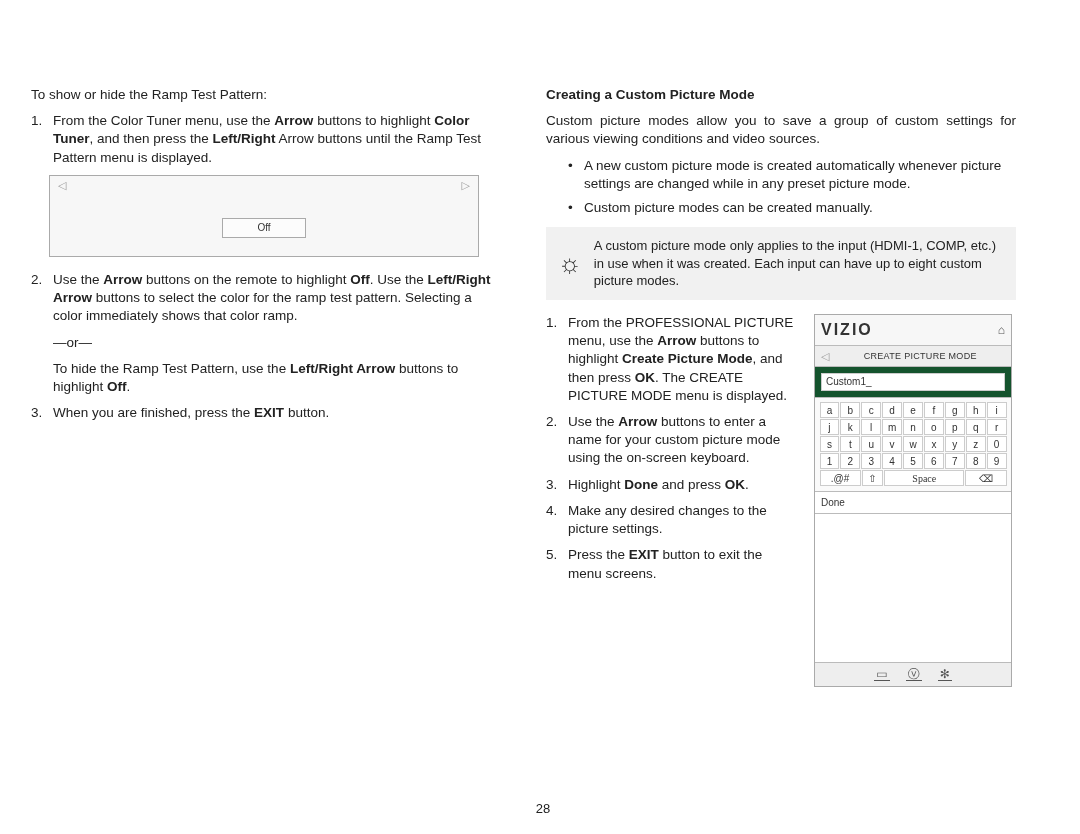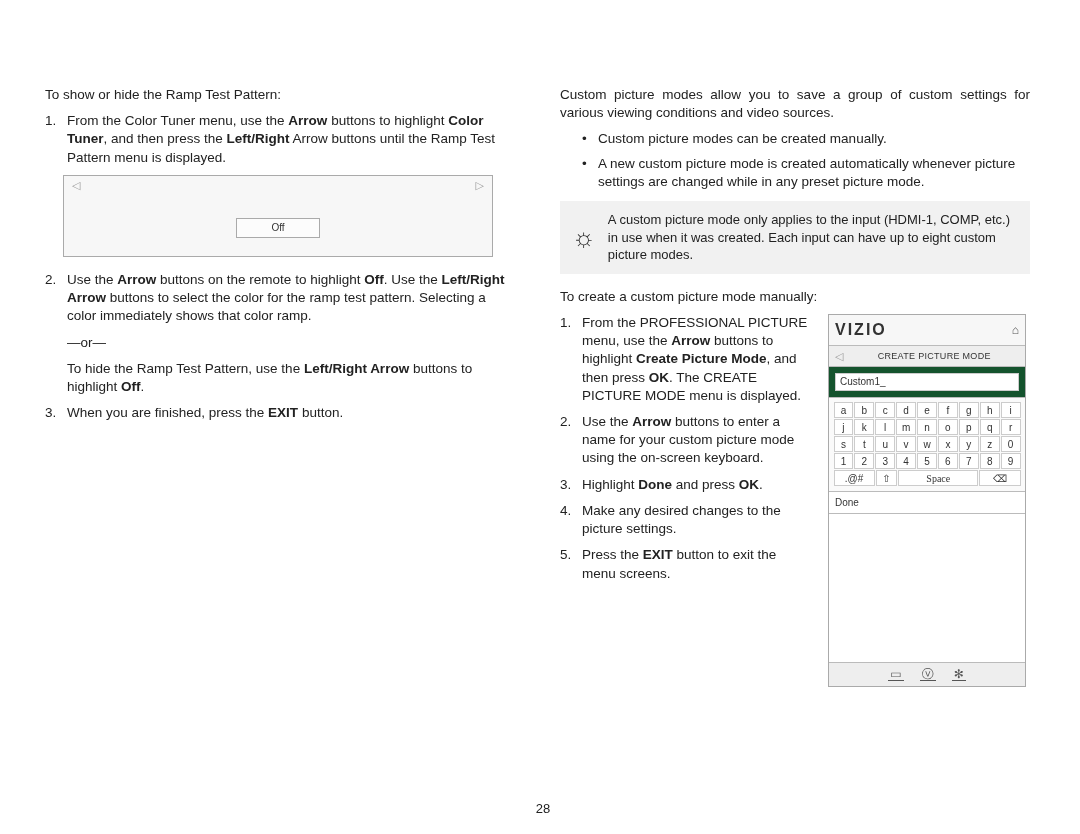--- a/index.html
+++ b/index.html
@@ -1,17 +1,17 @@
 <!DOCTYPE html>
 <html><head>
 <meta charset="utf-8">
 <style>
   * { box-sizing: border-box; margin: 0; padding: 0; }
   html, body { width: 1080px; height: 834px; background: #fff; font-family: "Century Gothic", "Avant Garde", "Futura", Arial, sans-serif; color: #222; }
-  .page { width: 1080px; height: 834px; position: relative; padding: 86px 45px 0 45px; }
+  .page { width: 1080px; height: 834px; position: relative; padding: 86px 45px 0 31px; }
   .columns { display: flex; gap: 45px; }
   .col { width: 470px; font-size: 13.5px; line-height: 1.35; }
   .col-left { margin-left: 0; }
   .col p { margin-bottom: 8px; }
   ol { list-style: none; padding-left: 0; }
   ol > li { position: relative; padding-left: 22px; margin-bottom: 8px; }
   ol > li .num { position: absolute; left: 0; top: 0; }
   ul.bullets { list-style: none; padding-left: 0; margin: 6px 0 10px 0; }
   ul.bullets li { position: relative; padding-left: 38px; margin-bottom: 6px; }
   ul.bullets li::before { content: "•"; position: absolute; left: 22px; top: 0; }
@@ -87,33 +87,33 @@
 
       <ol>
         <li>
           <span class="num">3.</span>
           <span>When you are finished, press the </span><span class="bold">EXIT</span><span> button.</span>
         </li>
       </ol>
     </div>
 
     <div class="col">
+      <p class="heading">Creating a Custom Picture Mode</p>
       <p style="text-align:justify;">Custom picture modes allow you to save a group of custom settings for various viewing conditions and video sources.</p>
 
       <ul class="bullets">
+        <li>A new custom picture mode is created automatically whenever picture settings are changed while in any preset picture mode.</li>
         <li>Custom picture modes can be created manually.</li>
-        <li>A new custom picture mode is created automatically whenever picture settings are changed while in any preset picture mode.</li>
       </ul>
 
       <div class="tip-box">
         <div class="tip-icon">☼</div>
         <div class="tip-text">A custom picture mode only applies to the input (HDMI-1, COMP, etc.) in use when it was created. Each input can have up to eight custom picture modes.</div>
       </div>
 
-      <p>To create a custom picture mode manually:</p>
 
       <div class="right-split">
         <div class="right-text">
           <ol>
             <li>
               <span class="num">1.</span>
               <span>From the PROFESSIONAL PICTURE menu, use the </span><span class="bold">Arrow</span><span> buttons to highlight </span><span class="bold">Create Picture Mode</span><span>, and then press </span><span class="bold">OK</span><span>. The CREATE PICTURE MODE menu is displayed.</span>
             </li>
             <li>
               <span class="num">2.</span>

